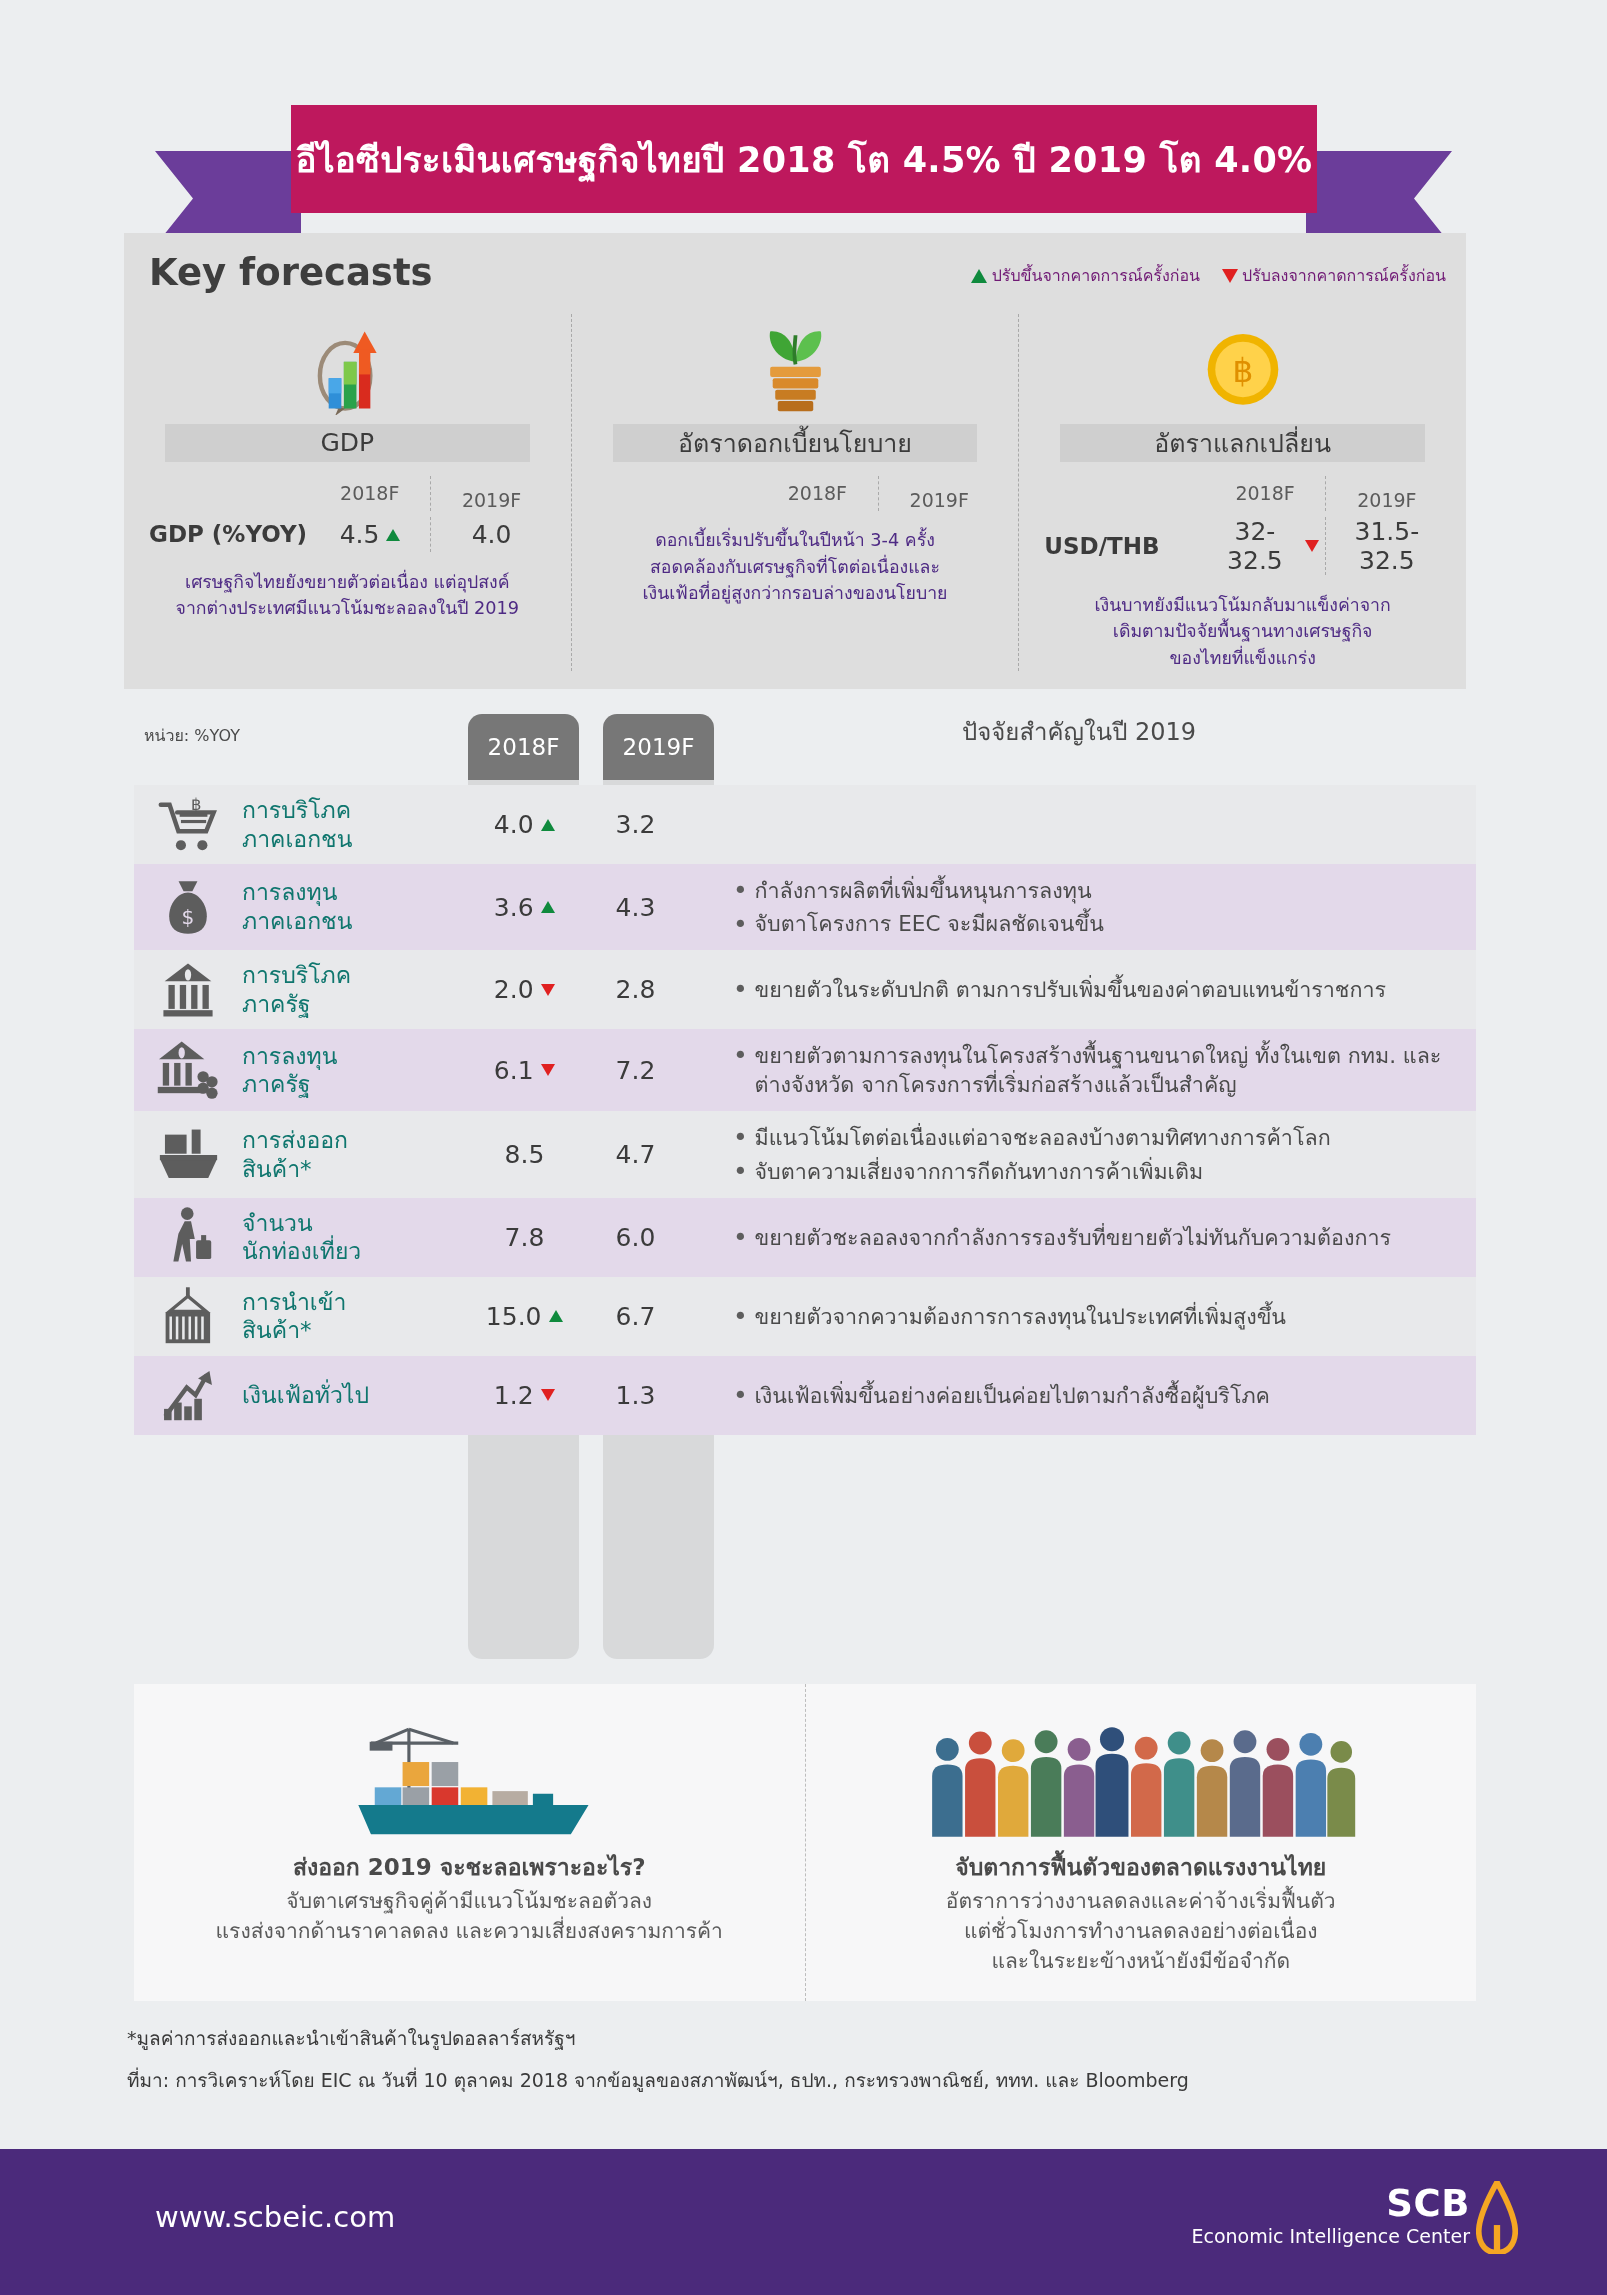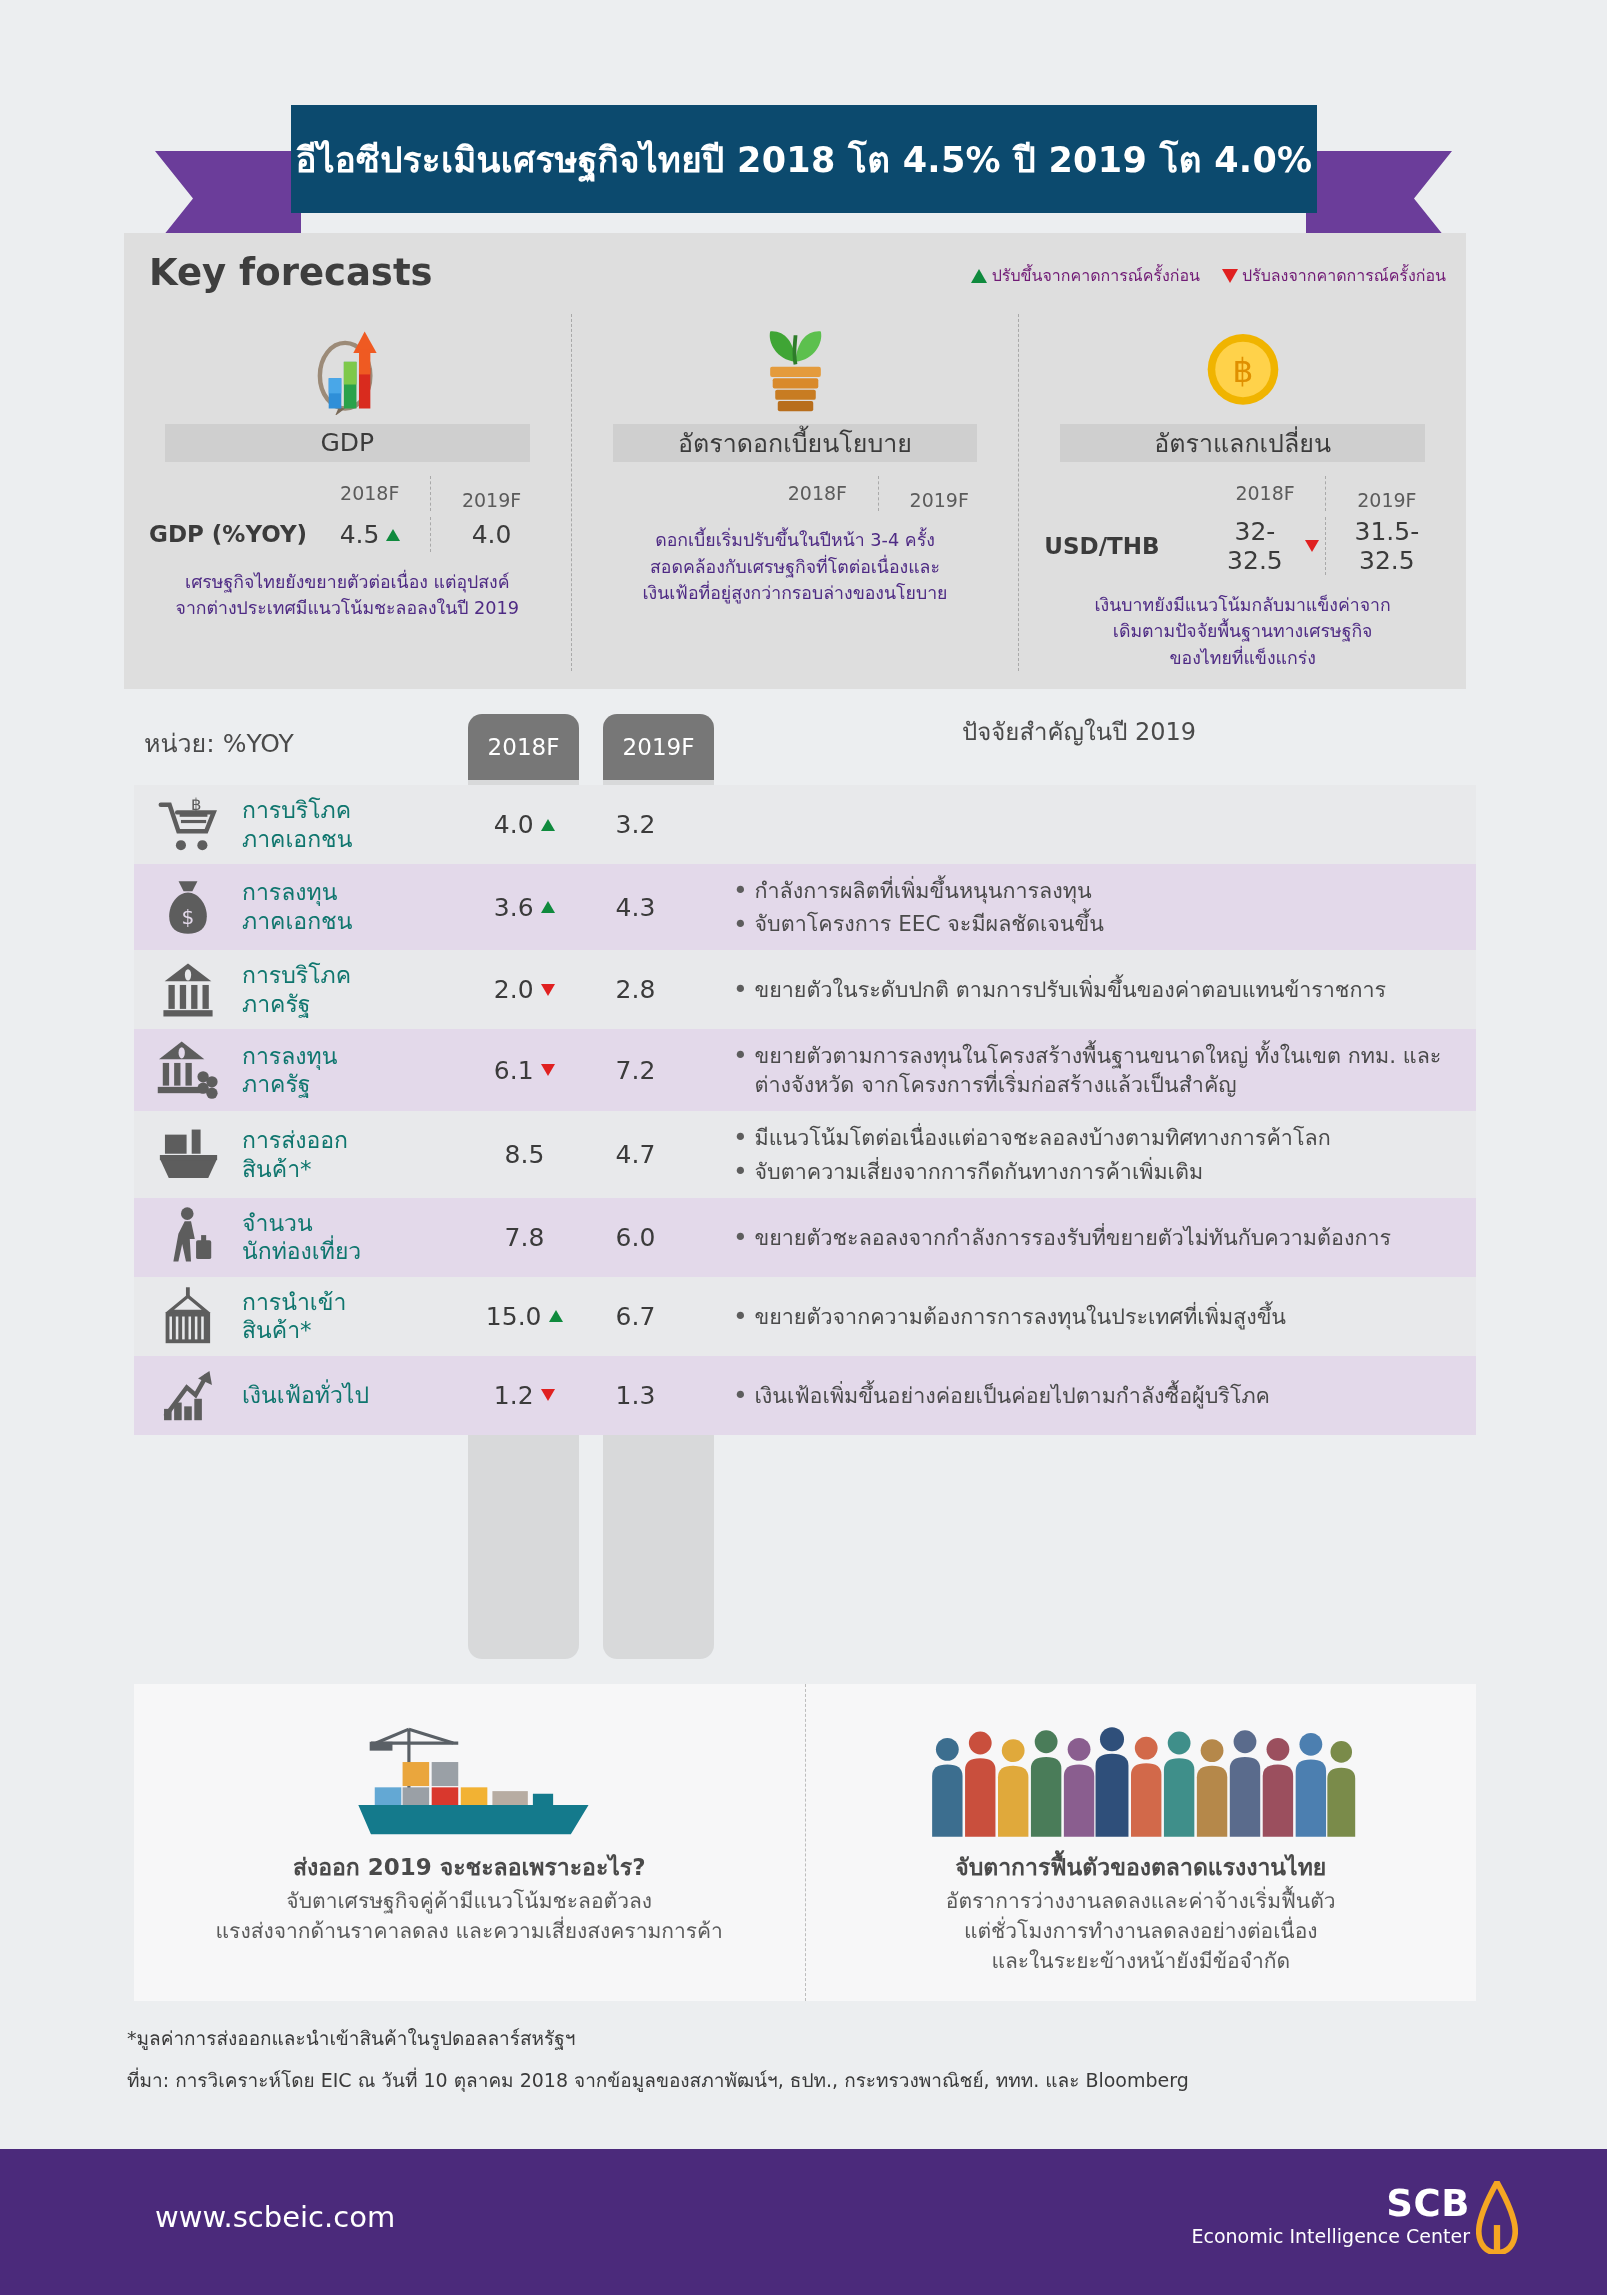--- a/index.html
+++ b/index.html
@@ -10,21 +10,21 @@
   }
   .page { position: relative; width: 1607px; height: 2295px; background: #eceef0; overflow: hidden; }
 
   
   .ribbon-wrap { position: absolute; left: 0; top: 151px; width: 1607px; height: 95px; }
   .ribbon-tail { position: absolute; top: 0; width: 146px; height: 95px; background: #6b3d9a; }
   .ribbon-tail.left  { left: 155px; clip-path: polygon(0 0, 100% 0, 100% 100%, 0 100%, 38px 50%); }
   .ribbon-tail.right { right: 155px; clip-path: polygon(0 0, 100% 0, calc(100% - 38px) 50%, 100% 100%, 0 100%); }
   .ribbon-main {
     position: absolute; left: 291px; top: -46px; width: 1026px; height: 108px;
-    background: #0c4a6e; display: flex; align-items: center; justify-content: center;
+    background: #be185d; display: flex; align-items: center; justify-content: center;
   }
   .ribbon-main .title {
     color: #ffffff; font-size: 35px; font-weight: 700; letter-spacing: 0.3px; white-space: nowrap;
   }
 
   
   .kf-panel {
     position: absolute; left: 124px; top: 233px; width: 1342px; height: 456px;
     background: #dedede;
   }
@@ -48,21 +48,21 @@
   .kf-tbl .hdr { display: flex; font-size: 19px; color: #5b5b5b; align-items: flex-end; }
   .kf-tbl .row { display: flex; font-size: 25px; color: #3b3b3b; align-items: center; margin-top: 6.3px; }
   .kf-tbl .c-lab { flex: 0 0 42%; font-size: 23px; line-height: 1.15; font-weight: bold; }
   .kf-tbl .c-18 { flex: 1; text-align: center; display: flex; align-items: center; justify-content: center; gap: 6.3px; border-right: 1.9px dashed #a9a9a9; padding-right: 6.3px; min-height: 35px;}
   .kf-tbl .c-19 { flex: 1; text-align: center; padding-left: 6.3px; }
   .kf-note {
     margin-top: 16.5px; color: #4e2a84; font-size: 17.7px; line-height: 1.5; text-align: center;
   }
 
   
-  .unit-label { position: absolute; left: 144px; top: 723px; font-size: 25px; color: #4a4a4a; text-align: center; }
+  .unit-label { position: absolute; left: 144px; top: 723px; font-size: 16px; color: #4a4a4a; text-align: center; }
   .factors-title { position: absolute; left: 962px; top: 712px; font-size: 24px; color: #4a4a4a; }
 
   .col-head { position: absolute; top: 714px; width: 111px; height: 66px; background: #777777;
     border-radius: 14px 14px 0 0; color: #fff; font-size: 23px; display:flex; align-items:center; justify-content:center;}
   .col-head.c18 { left: 468px; }
   .col-head.c19 { left: 603px; }
   .col-strip { position: absolute; top: 780px; width: 111px; height: 879px; background: rgba(170,170,170,0.30);
      border-radius: 0 0 14px 14px; pointer-events: none; }
   .col-strip.c18 { left: 468px; }
   .col-strip.c19 { left: 603px; }

